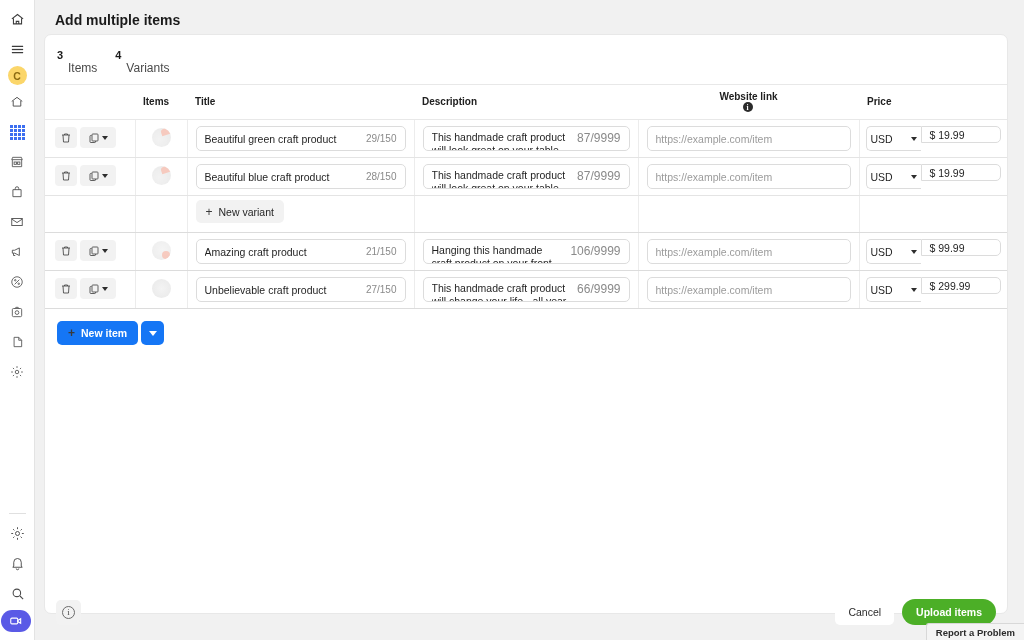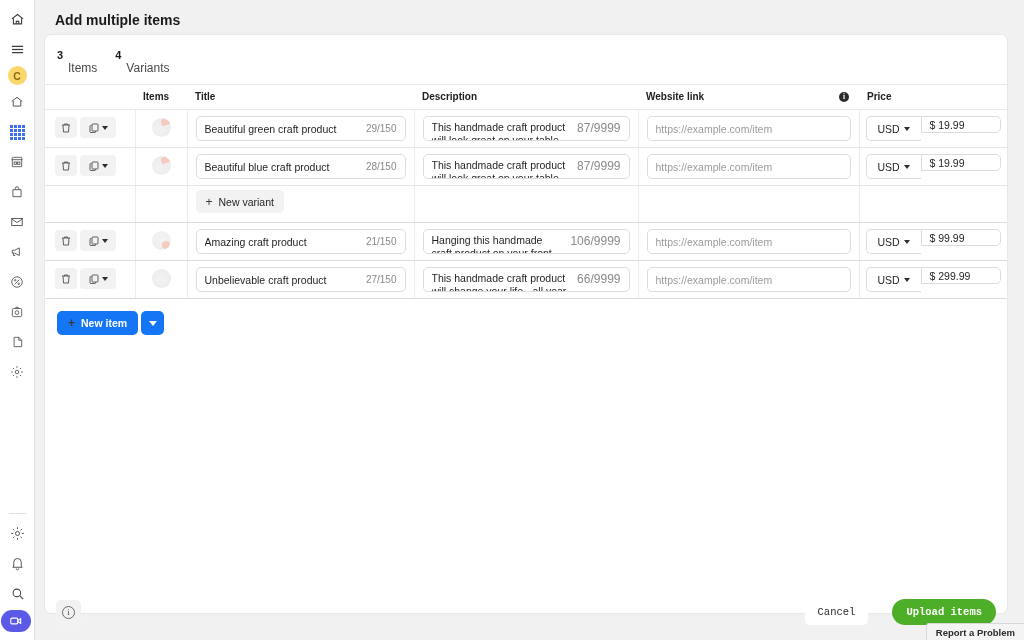--- a/index.html
+++ b/index.html
@@ -61,21 +61,21 @@
   .stat-num { font-size: 11px; font-weight: bold; color: #1a1a1a; line-height: 14px; }
   .stat-lbl { font-size: 12px; color: #4a4a4a; line-height: 13px; padding-left: 11px; }
 
   
   .tbl { width: 100%; border-collapse: collapse; table-layout: fixed; }
   .tbl th {
     text-align: left; font-size: 10px; font-weight: bold; color: #202020;
     padding: 6px 8px 7px; border-bottom: 1px solid #e8e8e8;
     border-top: 1px solid #e8e8e8; vertical-align: middle;
   }
-  .th-link { display: flex; align-items: center; justify-content: space-between; }
+  .th-link { display: flex; align-items: center; justify-content: space-between; flex-direction: column; }
   .info-dot {
     width: 10px; height: 10px; border-radius: 50%;
     background: #2b2b2b; color: #fff; font-size: 7.5px; font-weight: bold;
     display: inline-flex; align-items: center; justify-content: center;
     font-family: "Liberation Serif", serif; margin-right: 2px;
   }
   .col-actions { width: 90px; }
   .col-img     { width: 52px; }
   .col-title   { width: 227px; }
   .col-desc    { width: 224px; }
@@ -136,21 +136,21 @@
   .desc-text { font-size: 10.5px; color: #1f1f1f; line-height: 13px; flex: 1;
                overflow: hidden; }
   .desc-cnt { font-size: 12px; color: #8a8a8a; padding-left: 6px; white-space: nowrap; }
 
   
   .price-cell { display: flex; padding: 6px 8px 6px 6px; gap: 0; }
   .cur-sel {
     border: 1px solid #dcdcdc; border-right: none;
     border-radius: 5px 0 0 5px; height: 25px; width: 55px;
     display: flex; align-items: center; justify-content: space-between;
-    padding: 0 11px; font-size: 10.5px; color: #1f1f1f; background: #fff; cursor: pointer;
+    padding: 0 4px; font-size: 10.5px; color: #1f1f1f; background: #fff; cursor: pointer;
   }
   .price-in {
     border: 1px solid #dcdcdc; border-radius: 0 5px 5px 0; height: 17px;
     flex: 1; display: flex; align-items: center; padding: 0 8px;
     font-size: 10.5px; color: #1f1f1f; background: #fff; cursor: text;
   }
 
   
   .nv-wrap { padding: 4px 8px 9px; }
   .btn-variant {
@@ -182,21 +182,21 @@
   }
   .foot-info {
     width: 25px; height: 25px; background: #f2f2f2; border-radius: 5px;
     display: flex; align-items: center; justify-content: center; cursor: pointer;
   }
   .info-ring {
     width: 13px; height: 13px; border-radius: 50%; border: 1px solid #6b6b6b;
     color: #4a4a4a; font-size: 9px; display: flex; align-items: center;
     justify-content: center; font-family: "Liberation Serif", serif;
   }
-  .foot-btns { display: flex; align-items: center; gap: 24px; font-family: Liberation Mono, monospace; }
+  .foot-btns { display: flex; align-items: center; gap: 8px; }
   .btn-cancel {
     height: 25px; padding: 0 13px; font-size: 10.5px; color: #2b2b2b;
     background: #fff; border-radius: 5px; display: flex; align-items: center; cursor: pointer;
   }
   .btn-upload {
     height: 26px; padding: 0 14px; font-size: 10.5px; font-weight: bold; color: #fff;
     background: #4caf27; border-radius: 13px; display: flex; align-items: center; cursor: pointer;
   }
   .report-tab {
     position: absolute; right: 0; bottom: 0; height: 17px;

